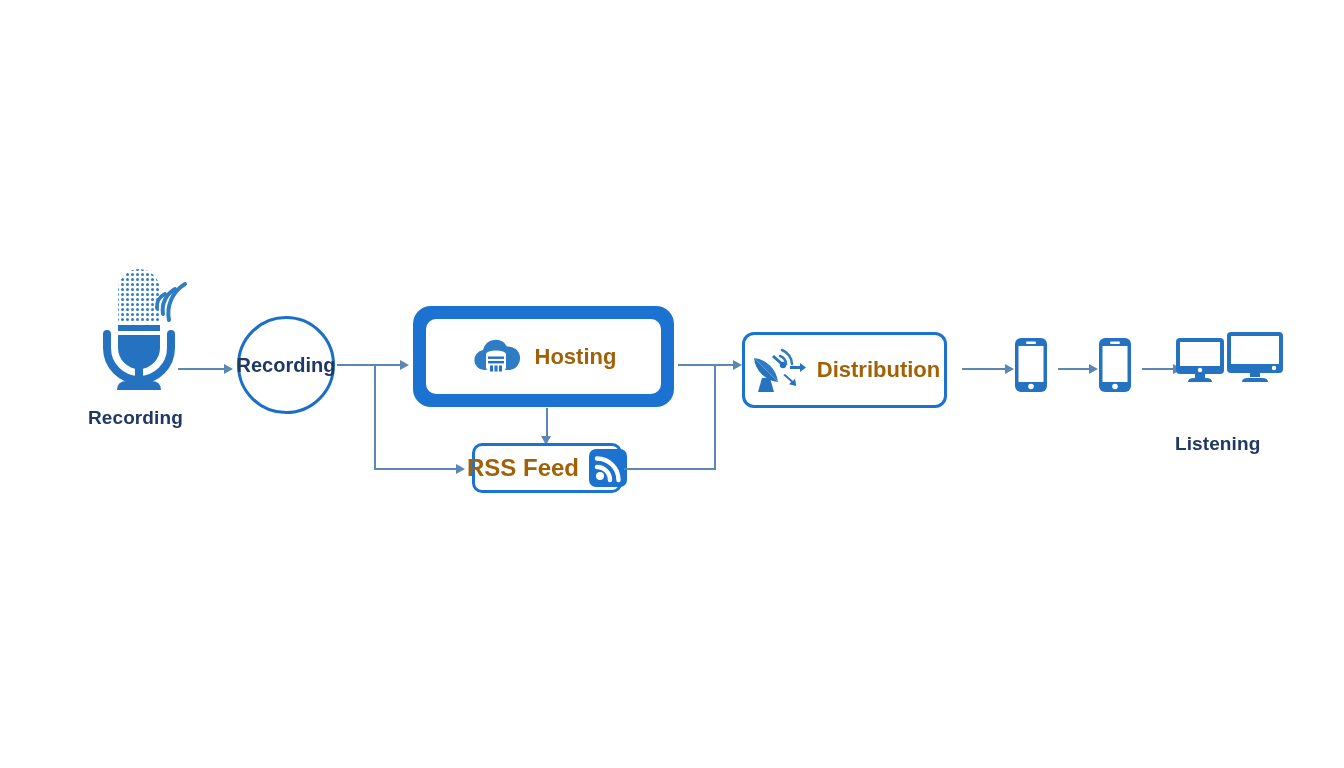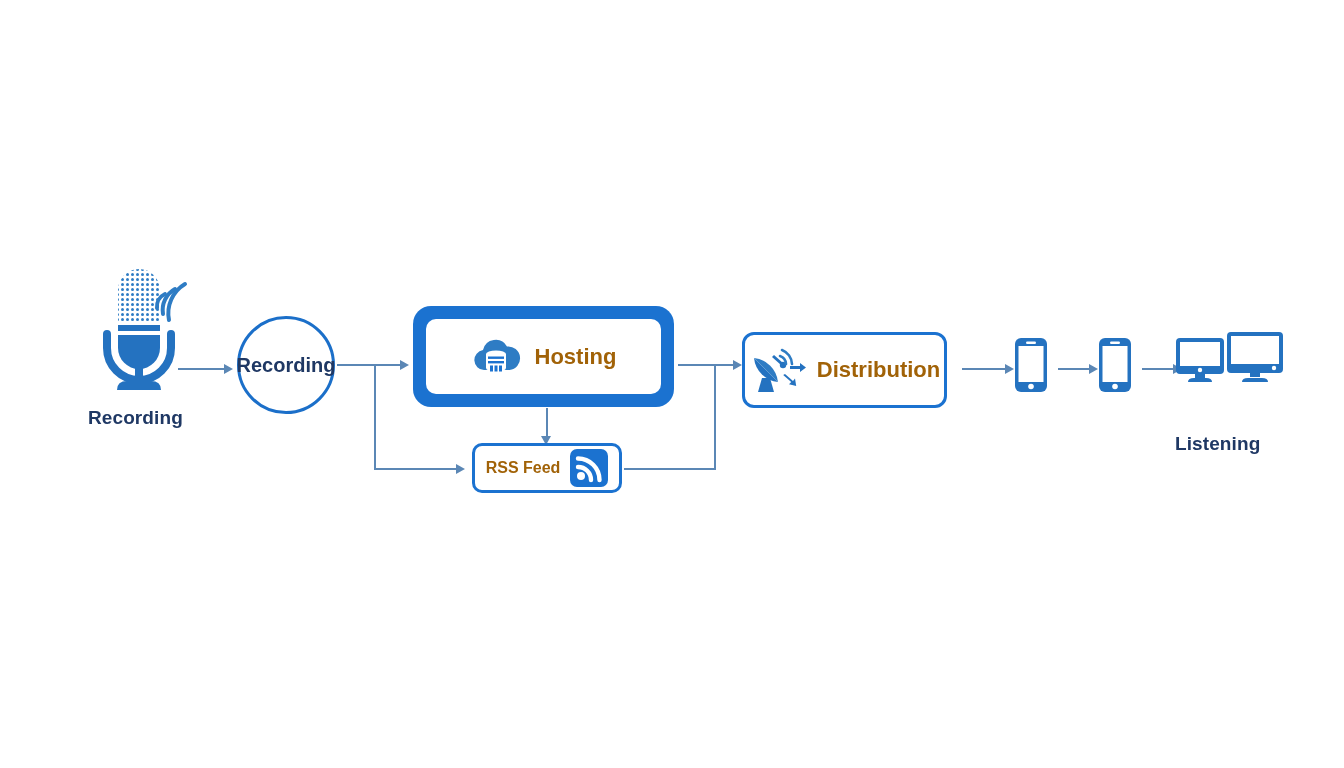--- a/index.html
+++ b/index.html
@@ -143,21 +143,21 @@
       <span class="node-text big">Hosting</span>
     </div>
   </div>
 
   <div class="abs" style="left:541px;top:408px;">
     <div class="abs vline" style="left:5px;top:0;height:30px;"></div>
     <div class="abs arrow-head-down" style="left:0;top:28px;"></div>
   </div>
 
   <div class="abs outline-box rss-box" style="left:472px;top:443px;">
-    <span class="node-text" style="font-size:16px;">RSS Feed</span>
+    <span class="node-text" style="font-size:24px;">RSS Feed</span>
     <span>
       <svg width="38" height="38" viewBox="0 0 38 38">
         <rect x="0" y="0" width="38" height="38" rx="7" fill="#1b72d0"></rect>
         <circle cx="11" cy="27" r="4" fill="#ffffff"></circle>
         <path d="M8 18 a13 13 0 0 1 13 13" fill="none" stroke="#ffffff" stroke-width="4.4" stroke-linecap="round"></path>
         <path d="M8 9.5 a21.5 21.5 0 0 1 21.5 21.5" fill="none" stroke="#ffffff" stroke-width="4.4" stroke-linecap="round"></path>
       </svg>
     </span>
   </div>
 

